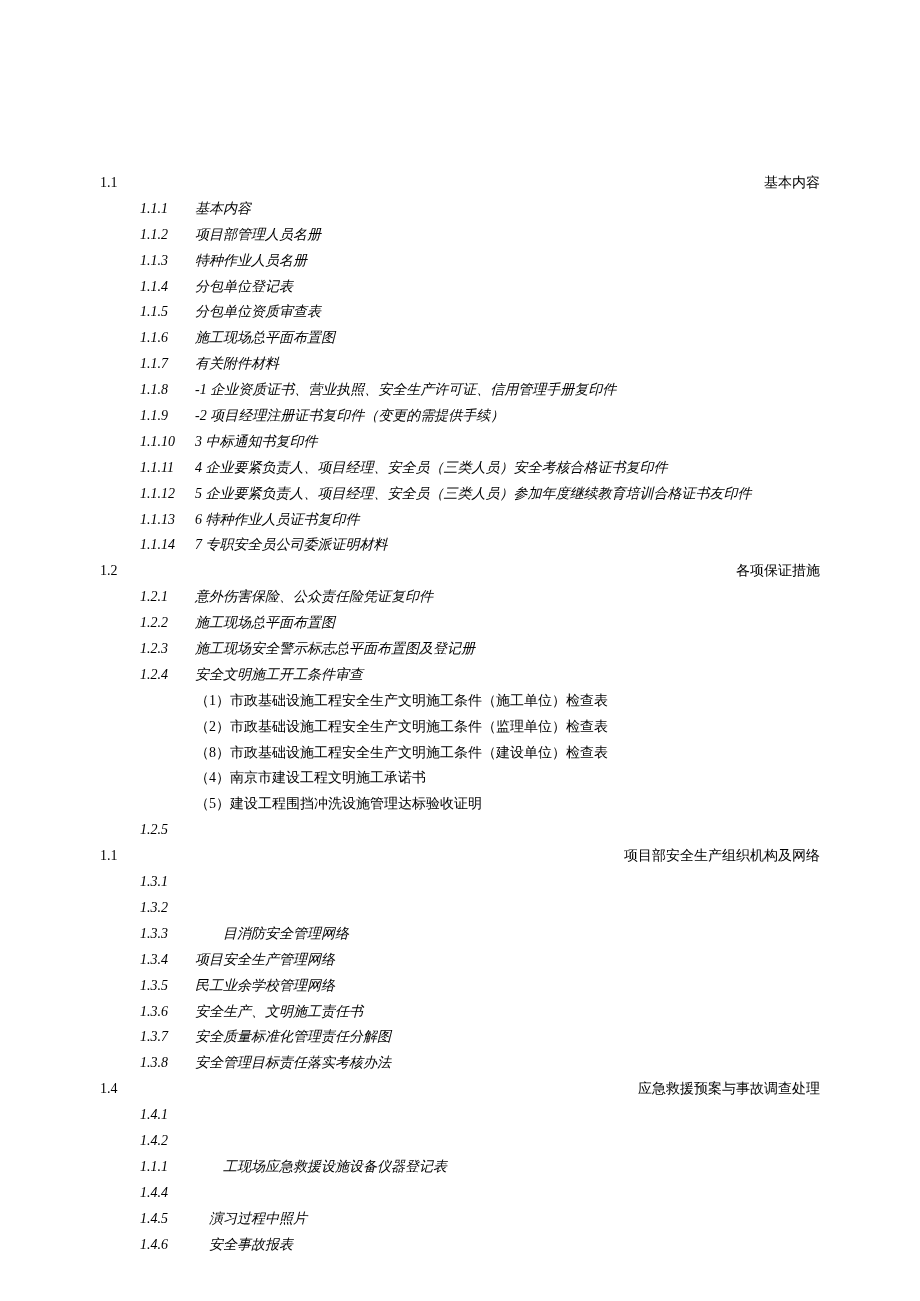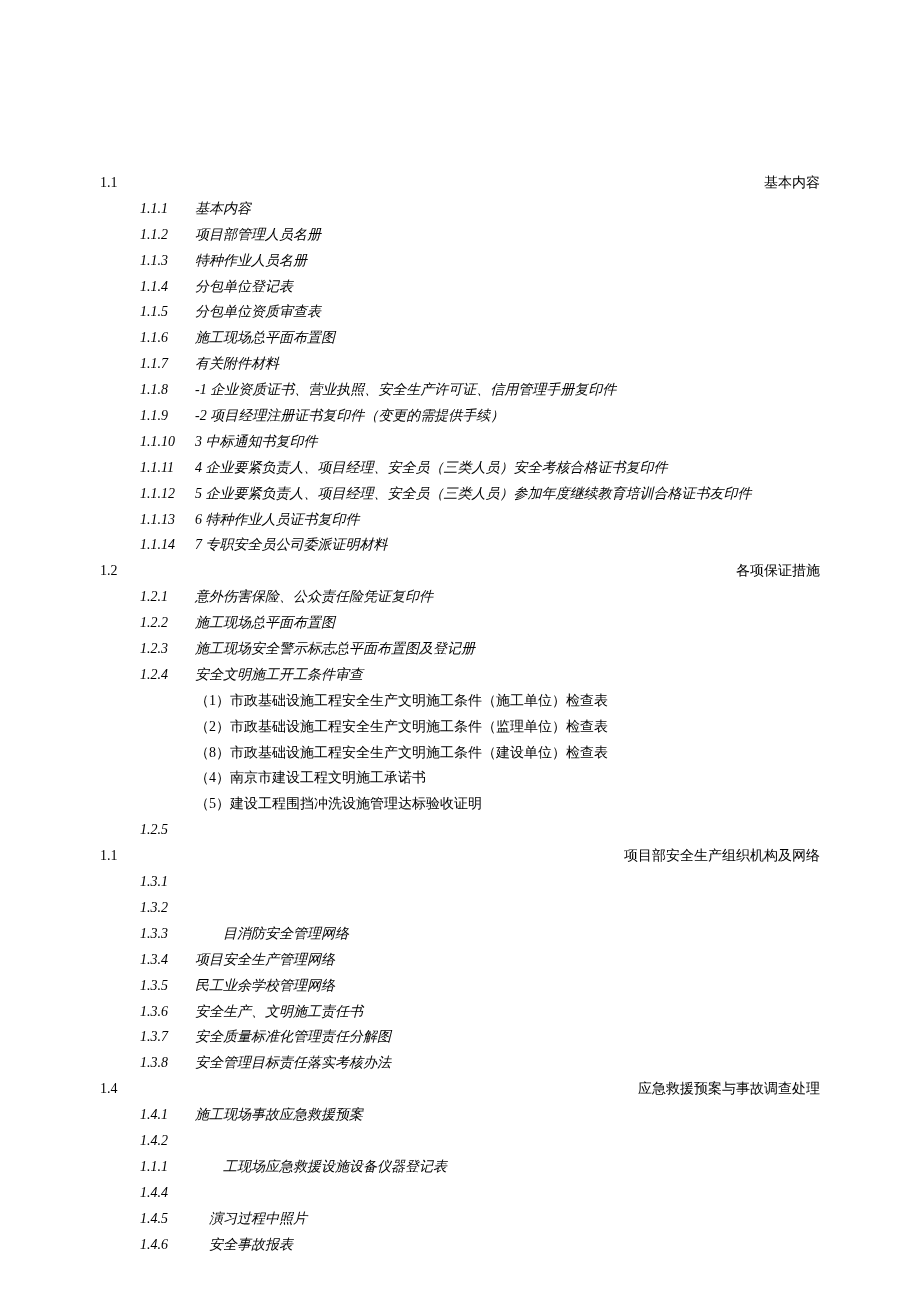--- a/index.html
+++ b/index.html
@@ -183,21 +183,20 @@
     <span class="subsection-num">1.3.8</span>
     <span class="subsection-text">安全管理目标责任落实考核办法</span>
   </div>
 
 <div class="section">
   <span class="section-num">1.4</span>
   <span class="section-title">应急救援预案与事故调查处理</span>
 </div>
 <div class="subsection">
     <span class="subsection-num">1.4.1</span>
-    <span class="subsection-text">施工现场事故应急救援预案</span>
   </div>
 <div class="subsection">
     <span class="subsection-num">1.4.2</span>
   </div>
 <div class="subsection">
     <span class="subsection-num">1.1.1</span>
     <span class="subsection-text">　　工现场应急救援设施设备仪器登记表</span>
   </div>
 <div class="subsection">
     <span class="subsection-num">1.4.4</span>

